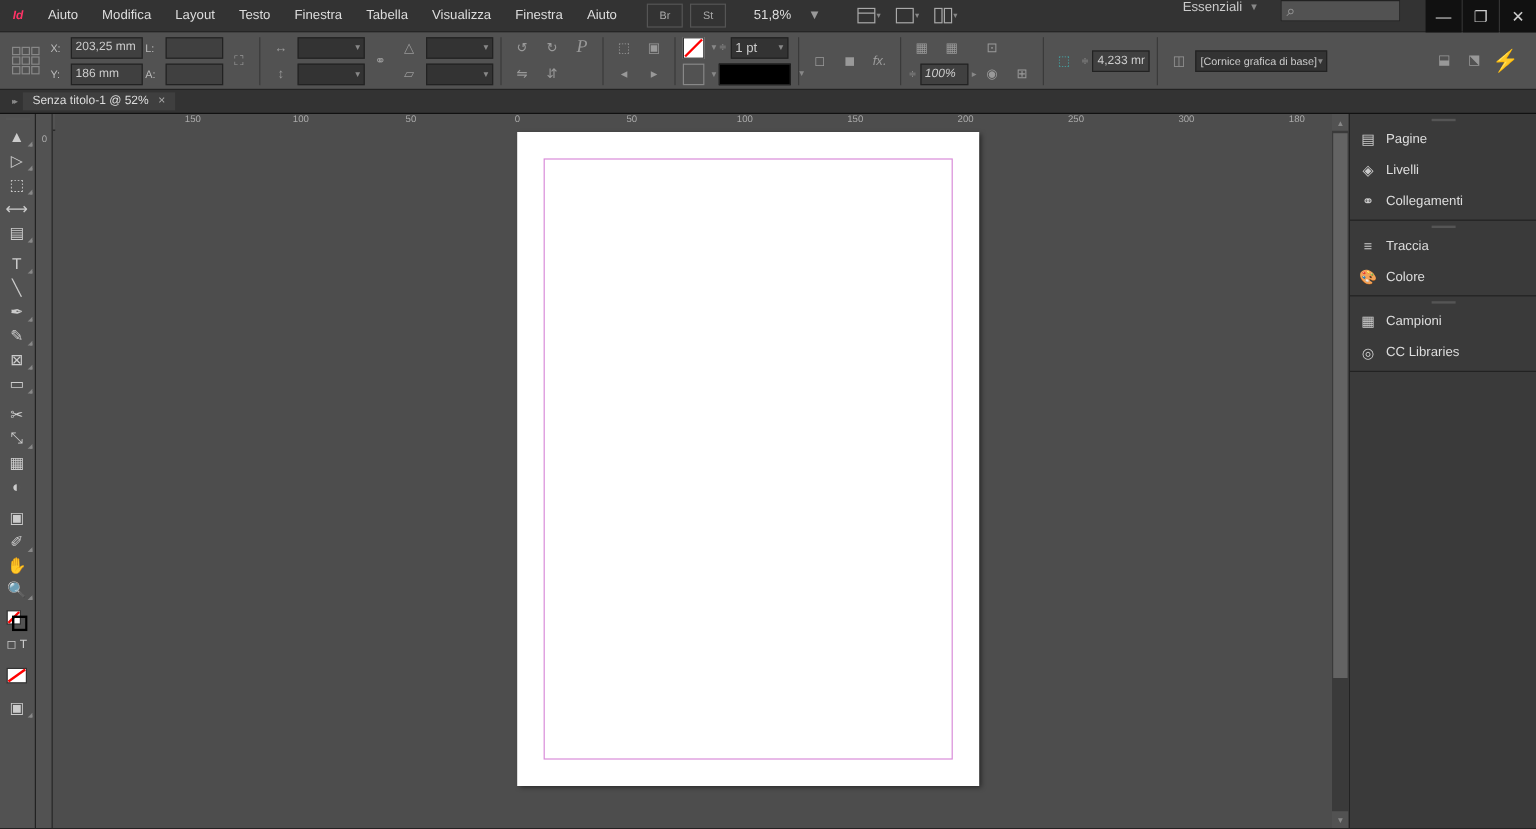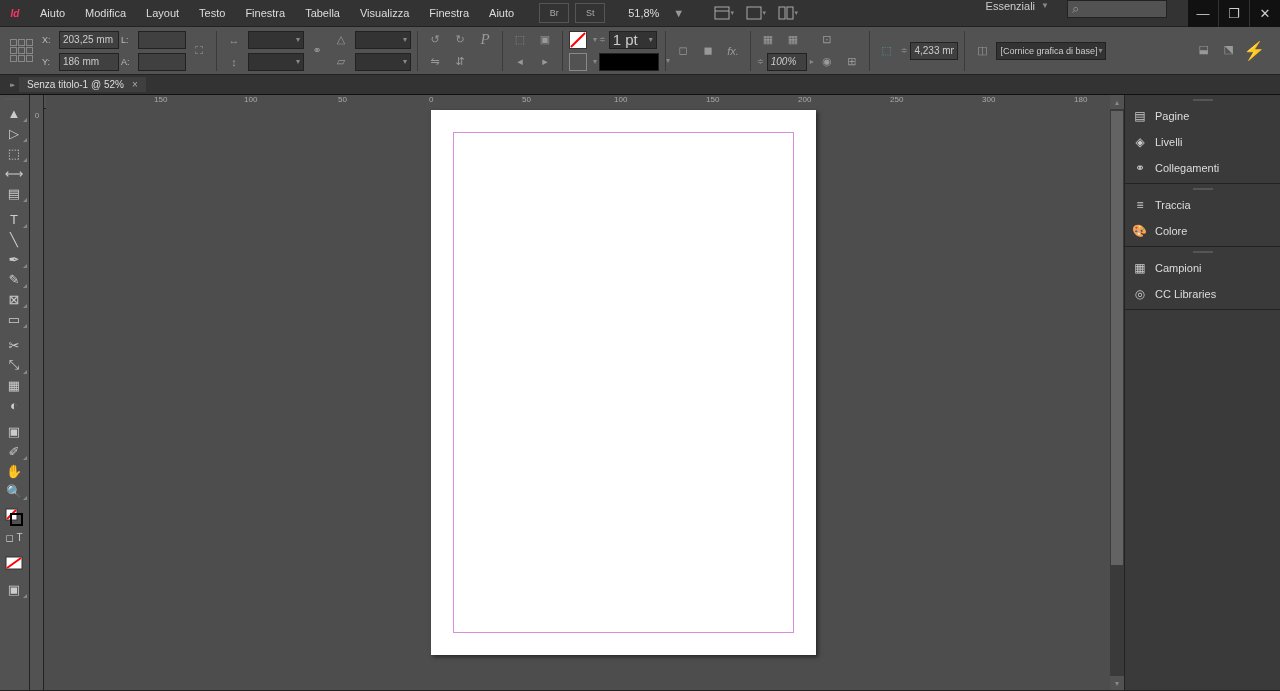--- a/index.html
+++ b/index.html
@@ -211,21 +211,21 @@
       </div>
     <div class="ctrl-row">
         <div style="width:18px;height:18px;border:1px solid #888;background:#525252;position:relative"></div>
         <span style="font-size:8px;color:#888;margin-left:3px">▾</span>
       </div>
   </div>
   <div class="ctrl-stack">
     <div class="ctrl-row">
         <span style="font-size:8px;color:#888">≑</span>
         <div class="ctrl-select" style="width:48px;justify-content:space-between;padding-left:3px">
-          <span style="font-size:15px;color:#ccc">1 pt</span>
+          <span style="font-size:11px;color:#ccc">1 pt</span>
         </div>
       </div>
     <div class="ctrl-row">
         <div class="black-swatch"></div>
       </div>
   </div>
   <div class="sep"></div>
   <div class="ctrl-row">
     <div class="ctrl-icon-btn">◻</div>
     <div class="ctrl-icon-btn">◼</div>

